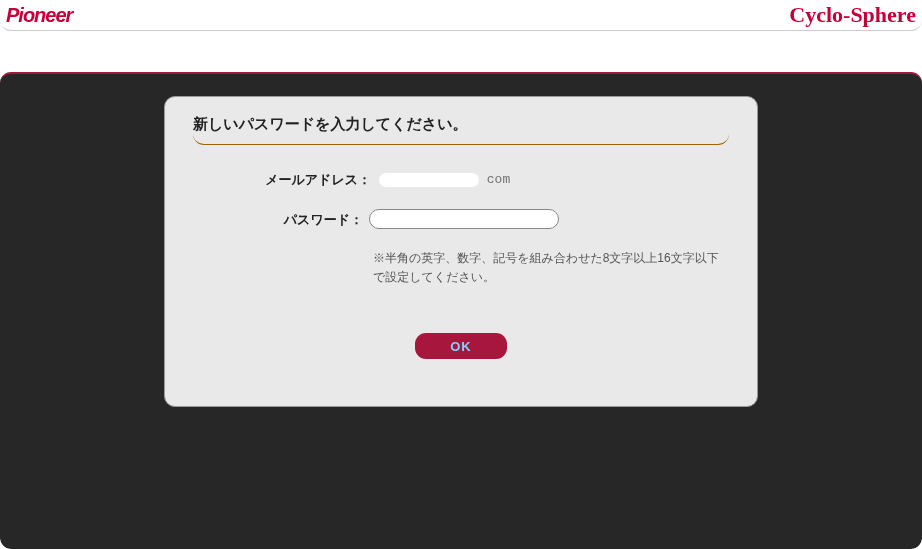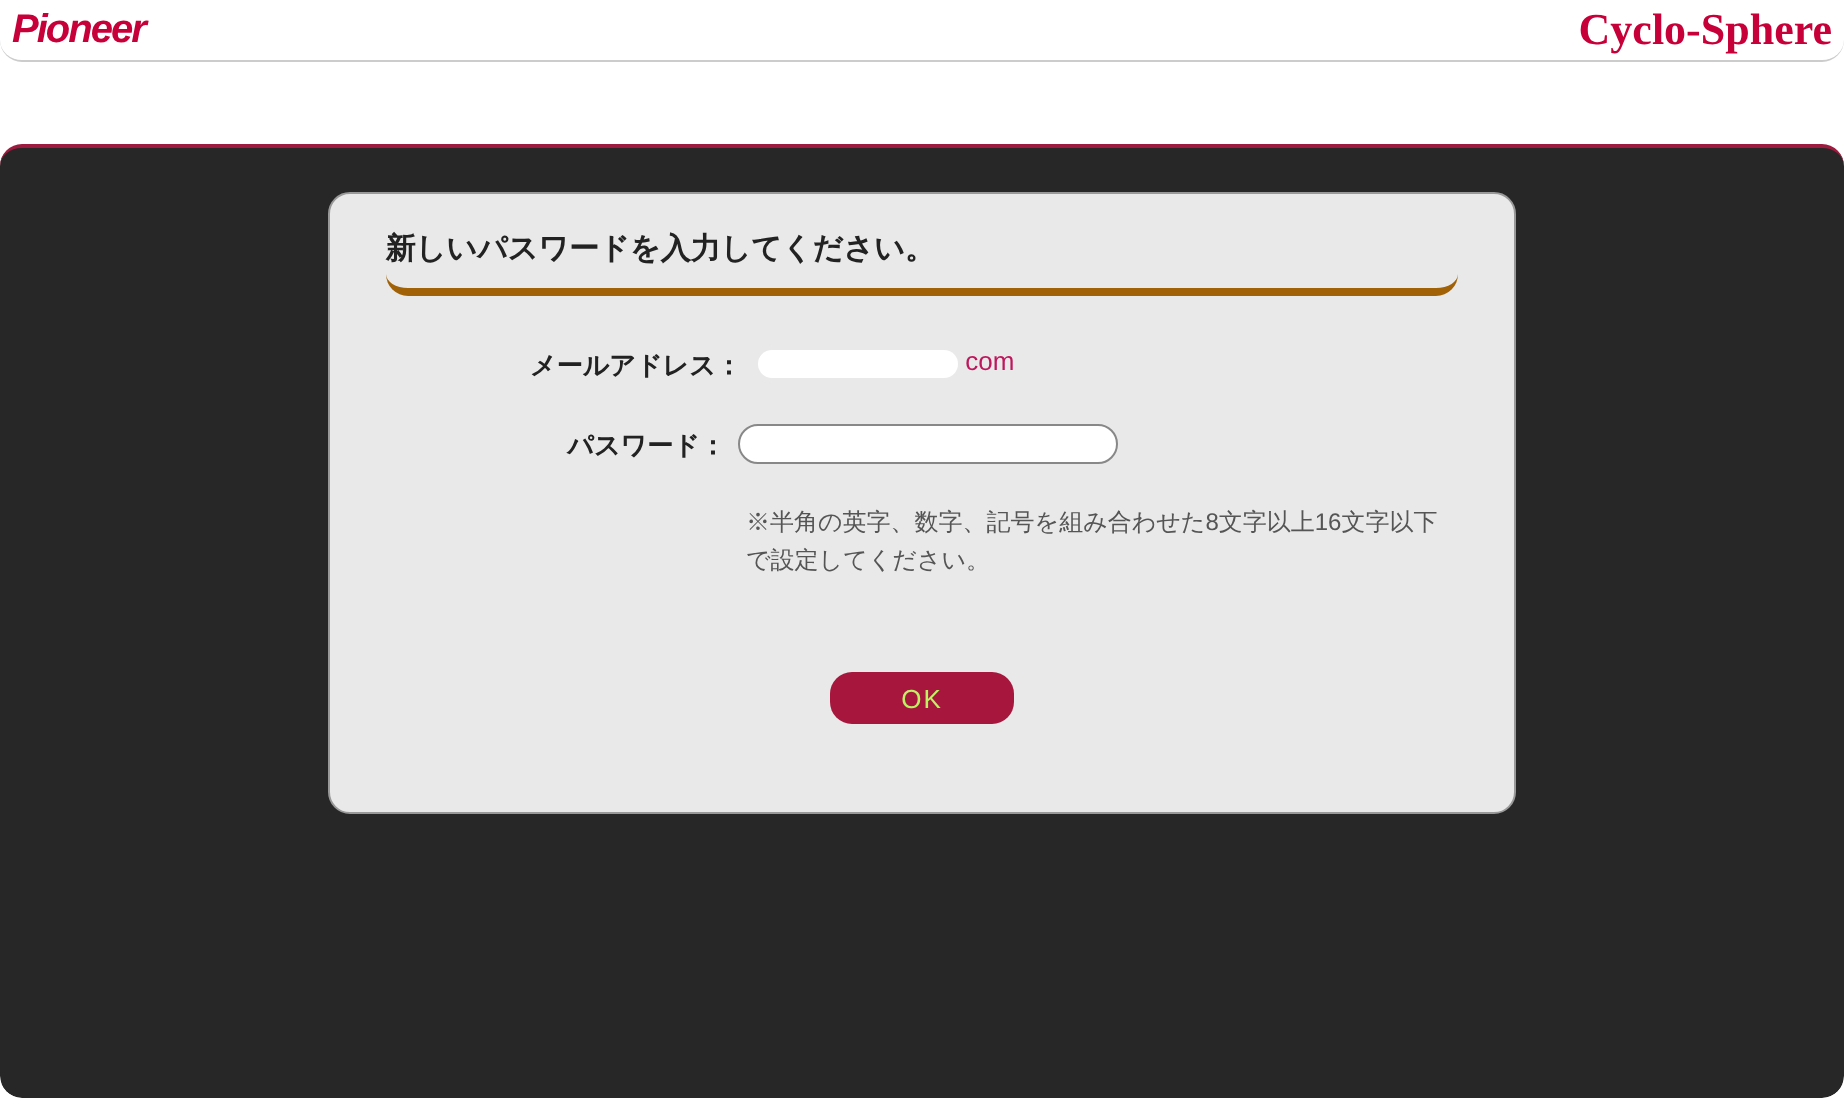--- a/index.html
+++ b/index.html
@@ -55,21 +55,21 @@
       height: 311px;
       background: #e9e9e9;
       border: 1px solid #999;
       padding: 18px 28px 20px 28px;
     }
     .form-title {
       font-size: 15px;
       font-weight: bold;
       color: #222;
       padding-bottom: 10px;
-      border-bottom: 4px solid #a16207;
+      border-bottom: 1px solid #a16207;
       margin-bottom: 24px;
     }
     .form-row {
       display: flex;
       align-items: flex-start;
       margin-bottom: 6px;
     }
     .form-label {
       width: 180px;
       text-align: right;
@@ -79,23 +79,24 @@
       padding-right: 2px;
       padding-top: 2px;
       font-family: Liberation Mono, monospace;
     }
     .form-value-area {
       flex: 1;
       padding-left: 4px;
     }
     .email-value {
       font-size: 13px;
-      color: #be185d;
+      color: #737373;
       display: inline-block;
       padding-left: 2px;
+      font-family: Liberation Mono, monospace;
     }
     .email-masked {
       display: inline-block;
       width: 100px;
       height: 14px;
       background: #fff;
       vertical-align: middle;
     }
     .text-input {
       width: 190px;
@@ -116,24 +117,24 @@
     }
     .button-row {
       display: flex;
       justify-content: center;
       margin-top: 28px;
     }
     .ok-button {
       width: 92px;
       height: 26px;
       background: #a6163d;
-      color: #bef264;
+      color: #7dd3fc;
       border: none;
       font-size: 13px;
-      font-weight: normal;
+      font-weight: bold;
       cursor: pointer;
       letter-spacing: 1px;
     }
   </style>
 </head>
 <body>
 
 <div class="header">
   <div class="logo-left">Pioneer</div>
   <div class="logo-right">Cyclo-Sphere</div>

